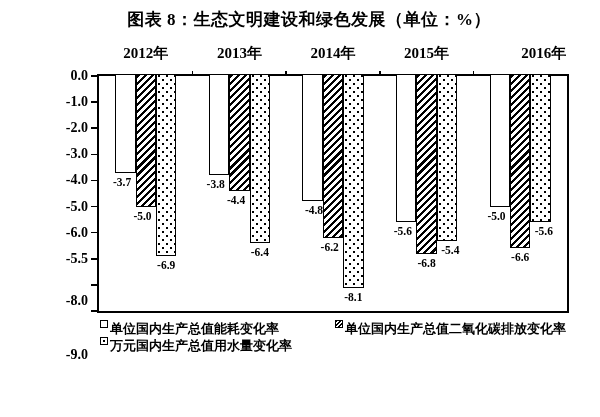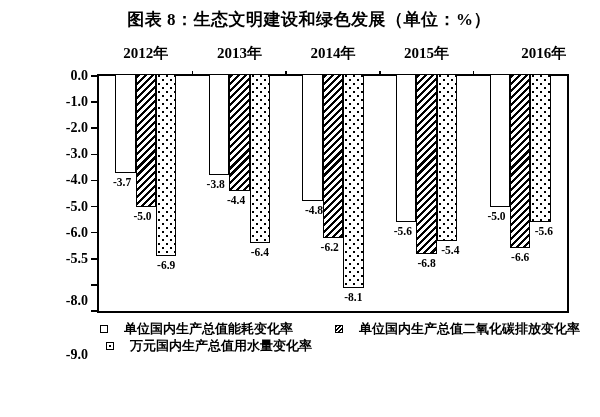--- a/index.html
+++ b/index.html
@@ -39,22 +39,22 @@
       radial-gradient(circle,#000 1.1px,rgba(0,0,0,0) 1.3px);
     background-size:8px 8px,8px 8px;
     background-position:2px 1px,6px 5px;
   }
   .bar-label{
     position:absolute;width:46px;text-align:center;
     font-size:11.5px;font-weight:bold;white-space:nowrap;
   }
   .legend{position:absolute;left:0;top:0;width:600px;}
   .legend-item{
-    position:absolute;display:flex;align-items:center;
-    font-size:13px;font-weight:bold;white-space:nowrap;gap:14px;
+    position:absolute;display:flex;
+    font-size:13px;font-weight:bold;white-space:nowrap;
   }
   .swatch{
     width:8px;height:8px;border:1.2px solid #000;box-sizing:border-box;
     margin-right:2px;flex:0 0 auto;background:#fff;
   }
   .swatch.hatch{background:repeating-linear-gradient(135deg,#000 0 1.4px,#fff 1.4px 2.8px);}
   .swatch.dots{background-image:radial-gradient(circle,#000 1px,rgba(0,0,0,0) 1.2px);background-position:center;background-repeat:no-repeat;}
   .source{
     position:absolute;left:38px;top:371px;font-size:14px;font-weight:bold;
   }
@@ -138,20 +138,20 @@
 
   <div class="legend">
     <div class="legend-item" style="left:100px;top:320px;">
       <span class="swatch"></span>
       <span>单位国内生产总值能耗变化率</span>
     </div>
     <div class="legend-item" style="left:335px;top:320px;">
       <span class="swatch hatch"></span>
       <span>单位国内生产总值二氧化碳排放变化率</span>
     </div>
-    <div class="legend-item" style="left:100px;top:337px;margin-left:6px;">
+    <div class="legend-item" style="left:100px;top:337px;">
       <span class="swatch dots"></span>
       <span>万元国内生产总值用水量变化率</span>
     </div>
   </div>
 
 
 </div>
 
 </body></html>

